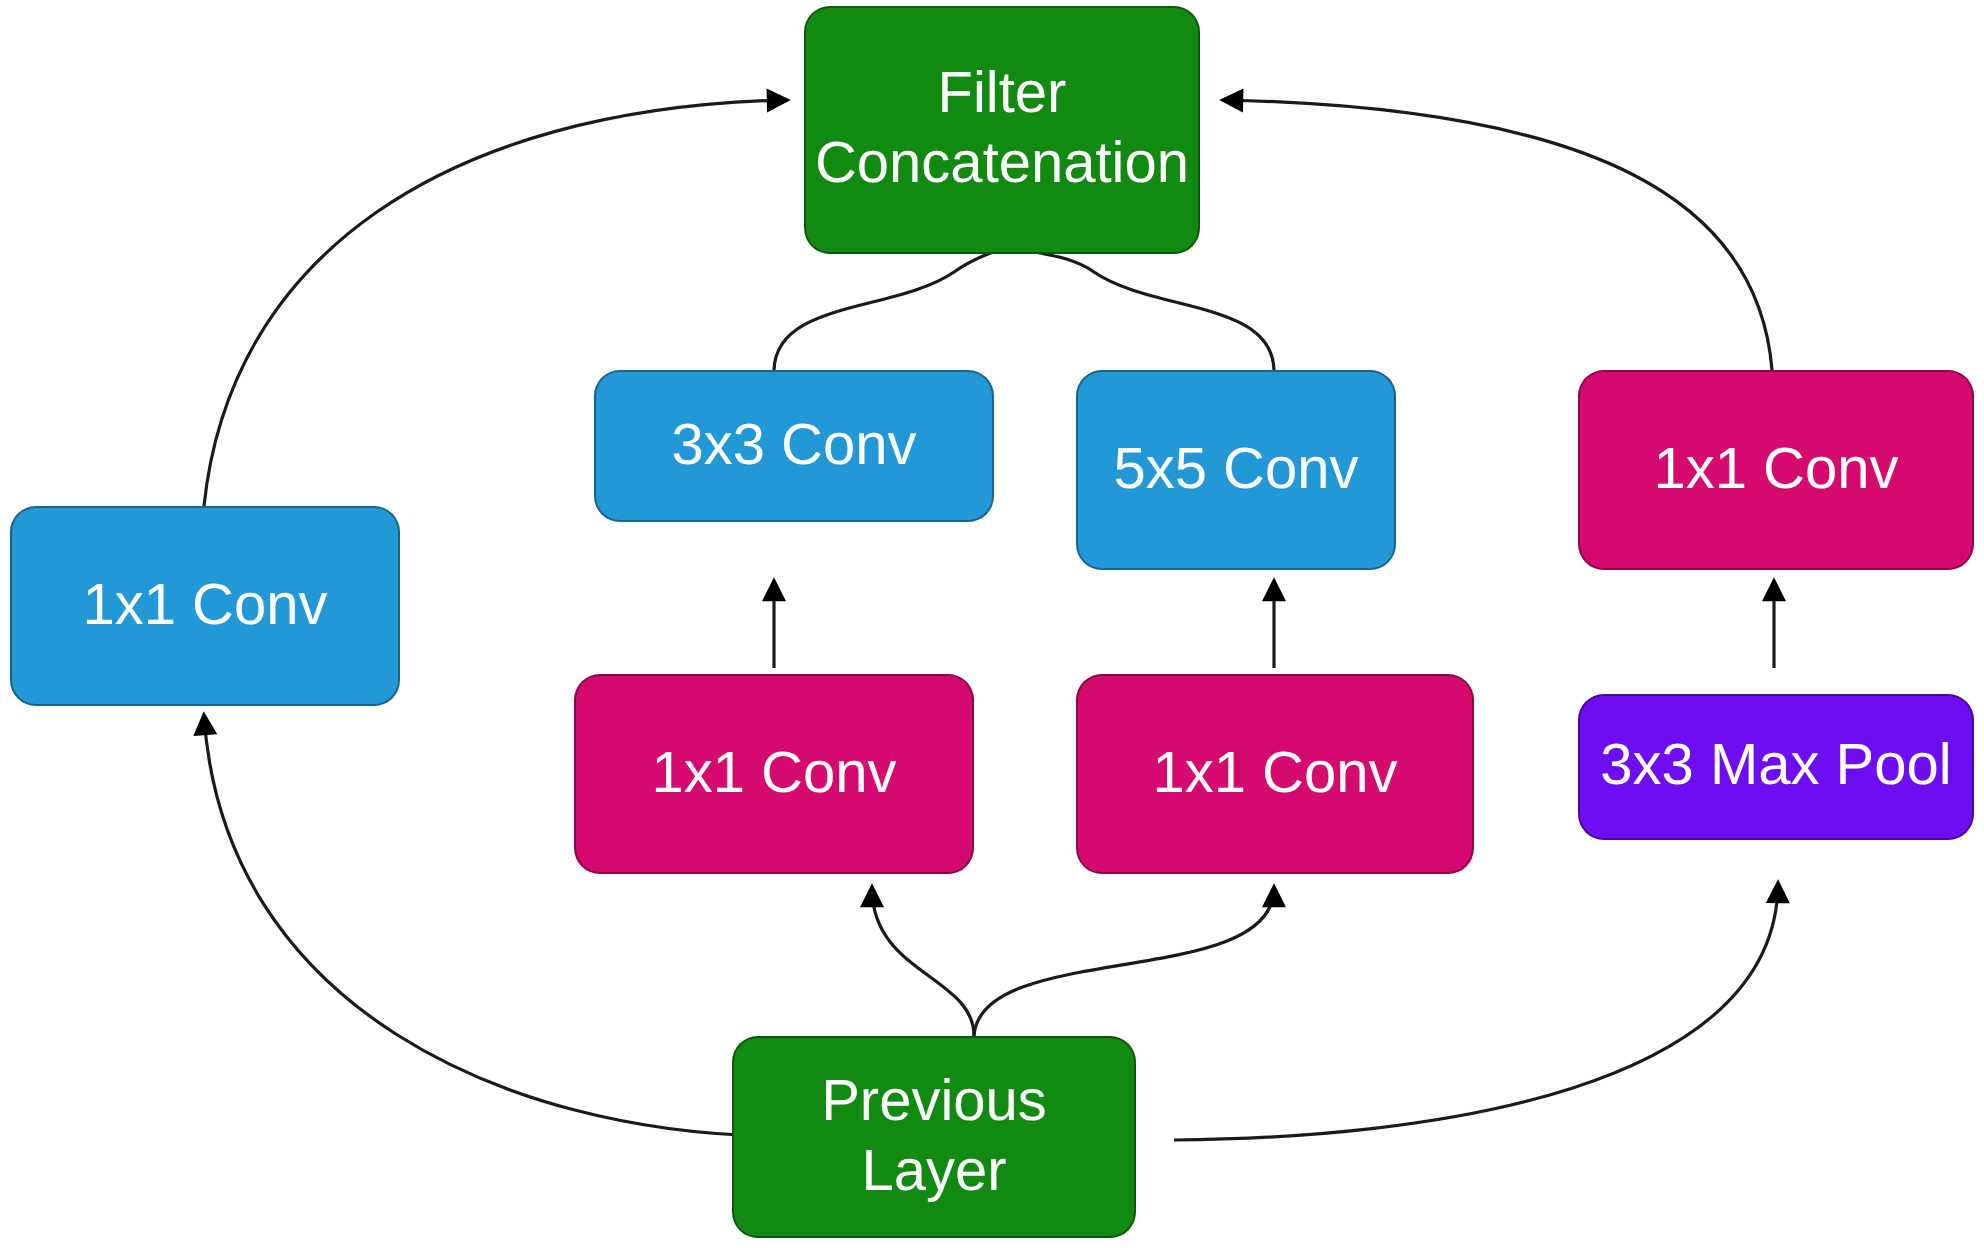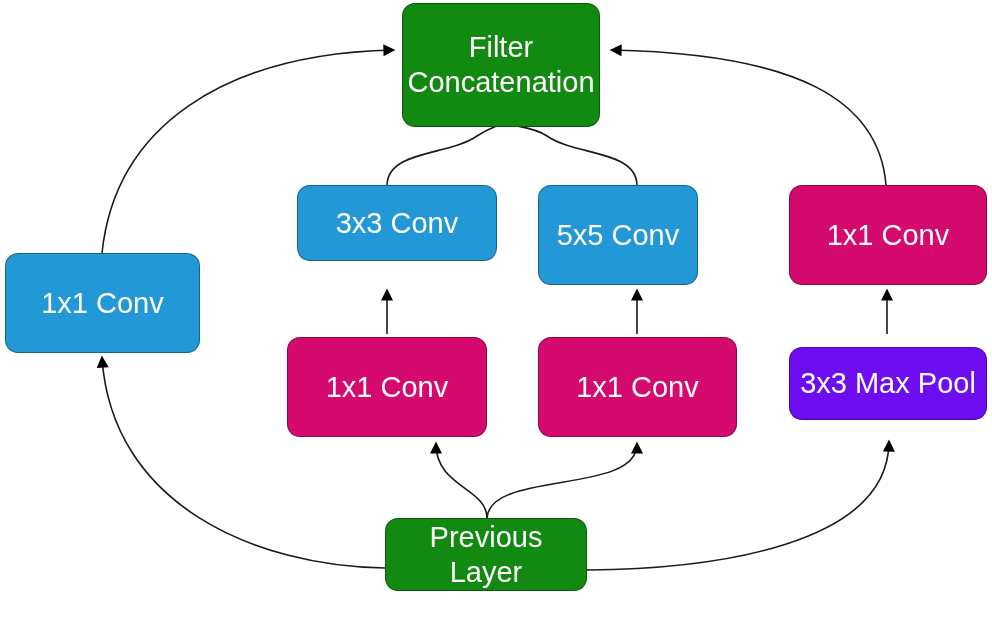--- a/index.html
+++ b/index.html
@@ -48,21 +48,21 @@
   }
   
   #n-filter-concat      { left: 402px; top:   3px; width: 198px; height:  124px; }
   #n-conv1x1-left       { left:   5px; top: 253px; width: 195px; height: 100px; }
   #n-conv3x3            { left: 297px; top: 185px; width: 200px; height: 76px; }
   #n-conv5x5            { left: 538px; top: 185px; width: 160px; height: 100px; }
   #n-conv1x1-right      { left: 789px; top: 185px; width: 198px; height: 100px; }
   #n-conv1x1-mid-left   { left: 287px; top: 337px; width: 200px; height: 100px; }
   #n-conv1x1-mid-right  { left: 538px; top: 337px; width: 199px; height: 100px; }
   #n-maxpool            { left: 789px; top: 337px; width: 198px; height: 73px; margin-top: 10px; }
-  #n-previous-layer     { left: 385px; top: 518px; width: 202px; height: 73px; }
+  #n-previous-layer     { left: 366px; top: 518px; width: 202px; height: 101px; }
 </style>
 </head>
 <body>
 
 <div id="canvas">
 
   <svg id="edges" viewBox="0 0 992 625" xmlns="http://www.w3.org/2000/svg">
     <defs>
       <marker id="arrowhead" viewBox="0 0 12 12" refX="9" refY="6" markerWidth="9" markerHeight="9" orient="auto-start-reverse">
         <path d="M1,1 L11,6 L1,11 Z"></path>

